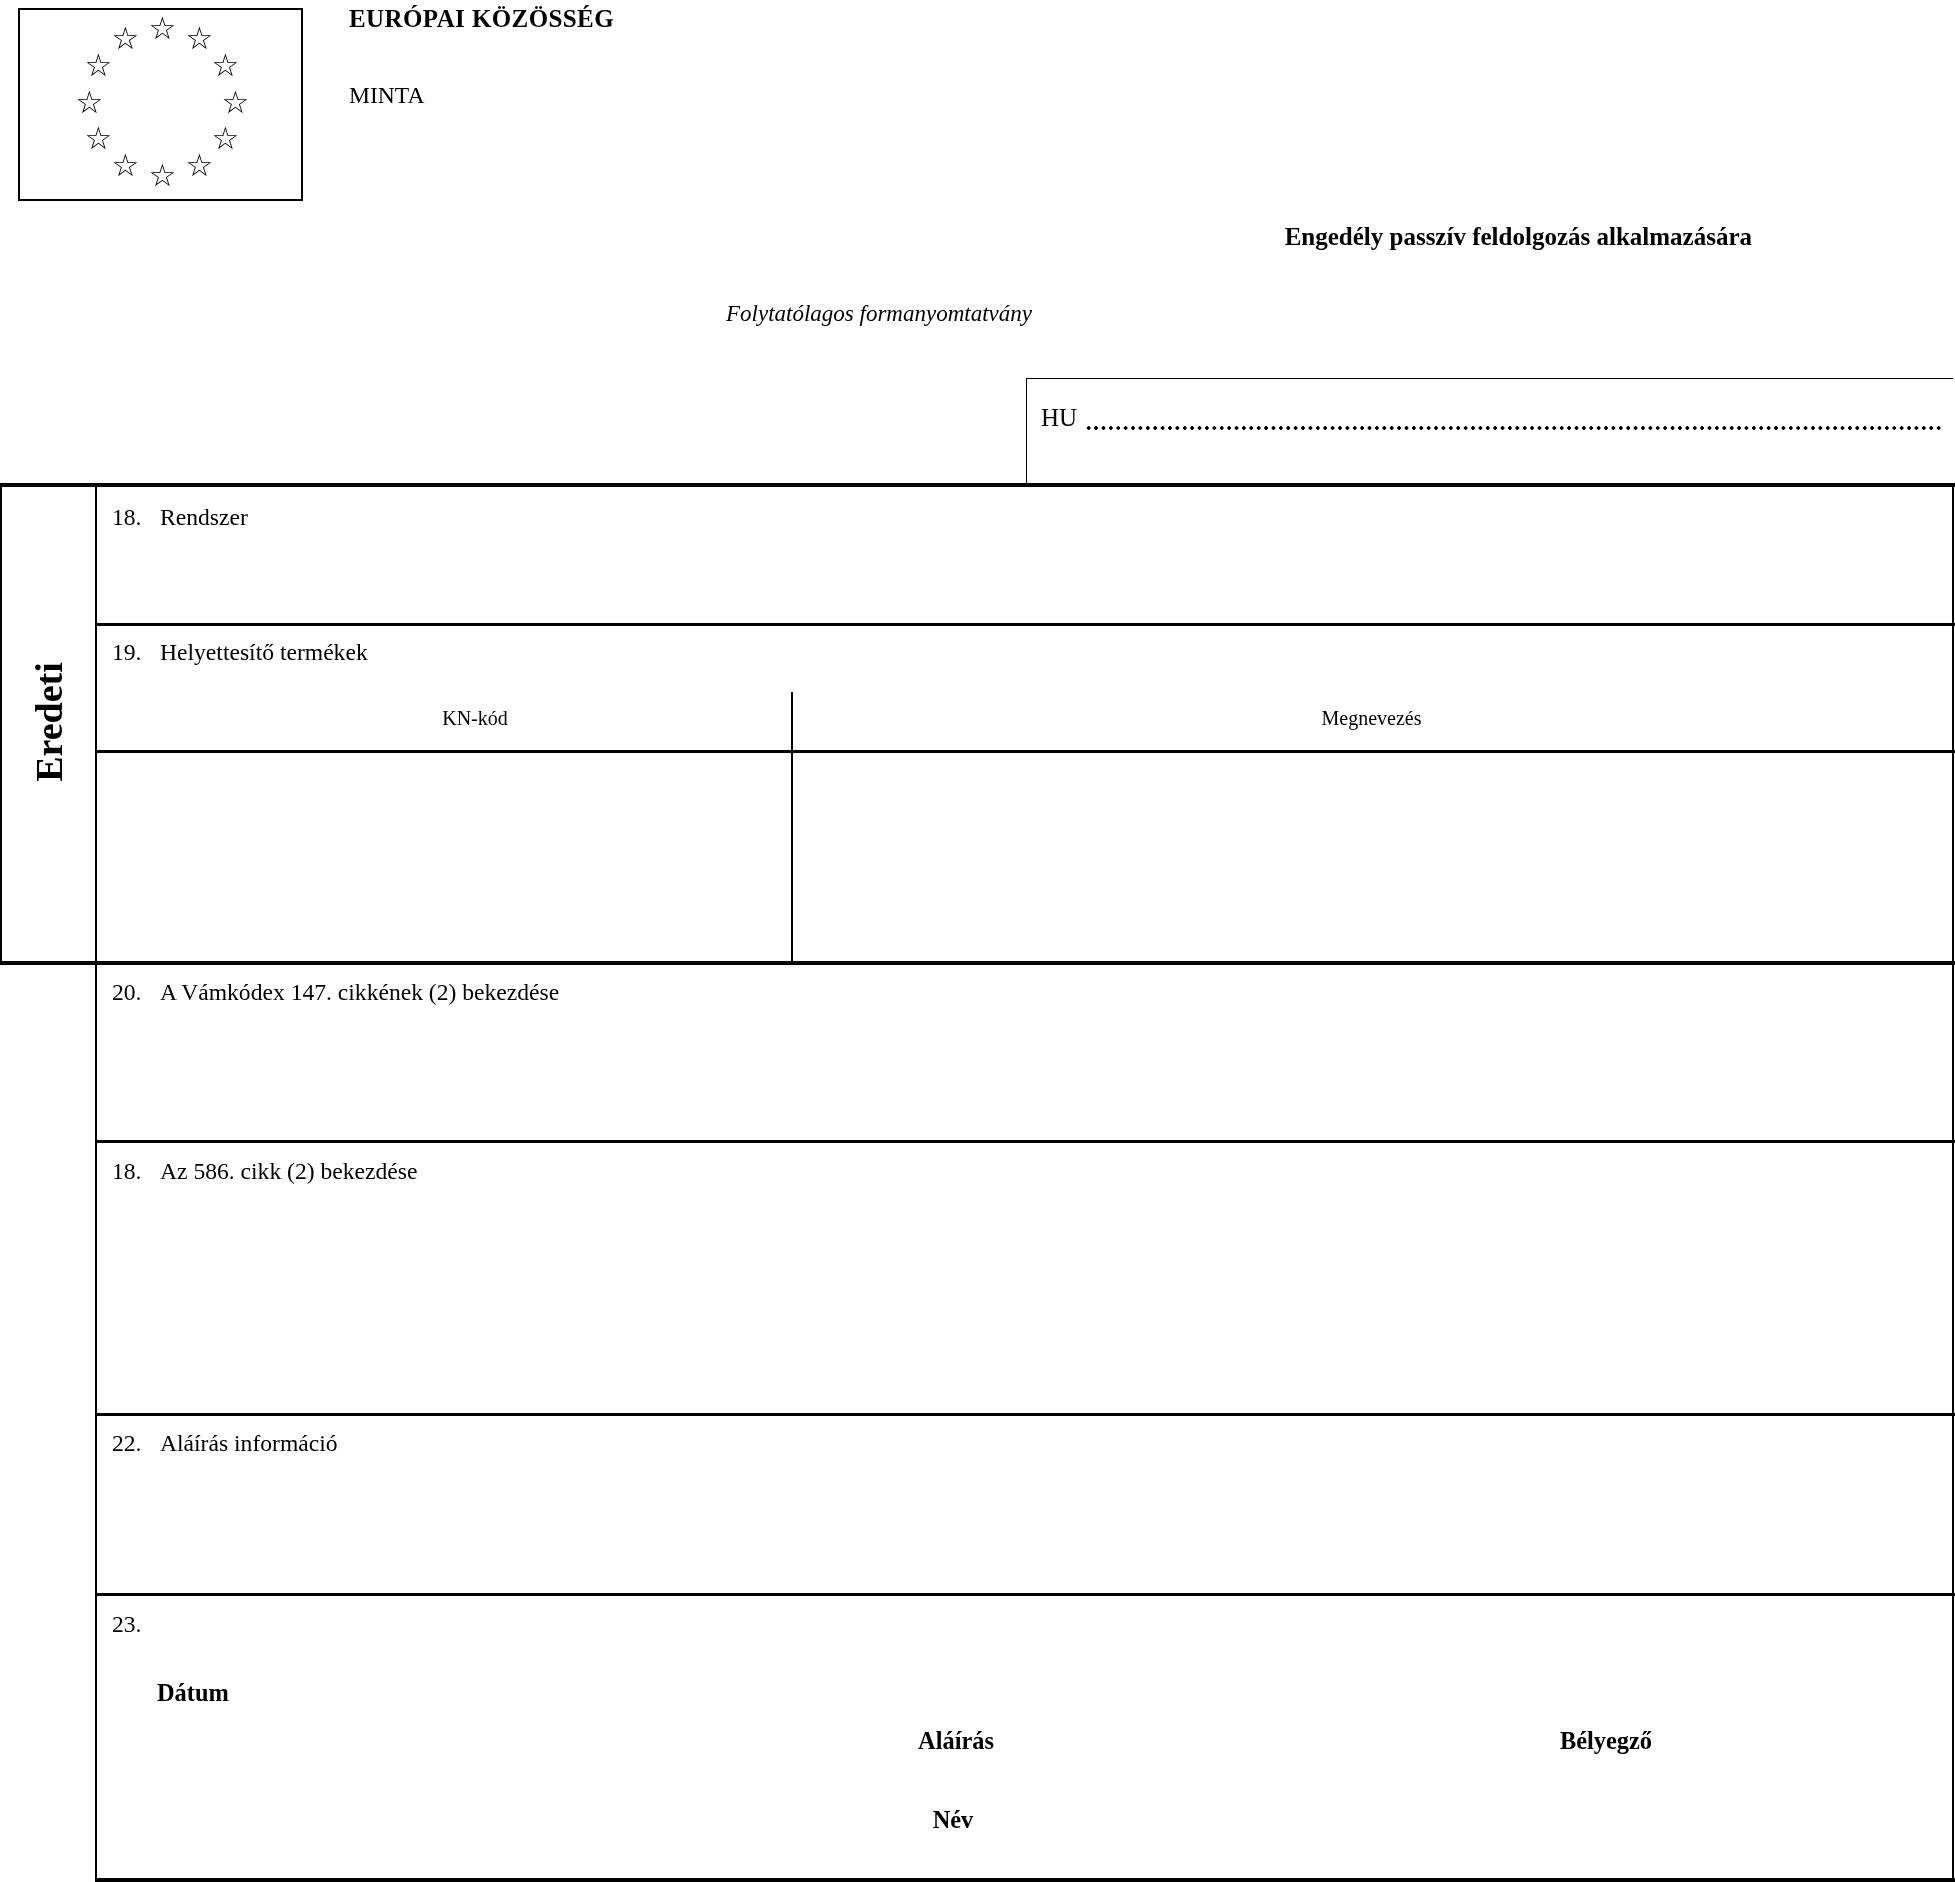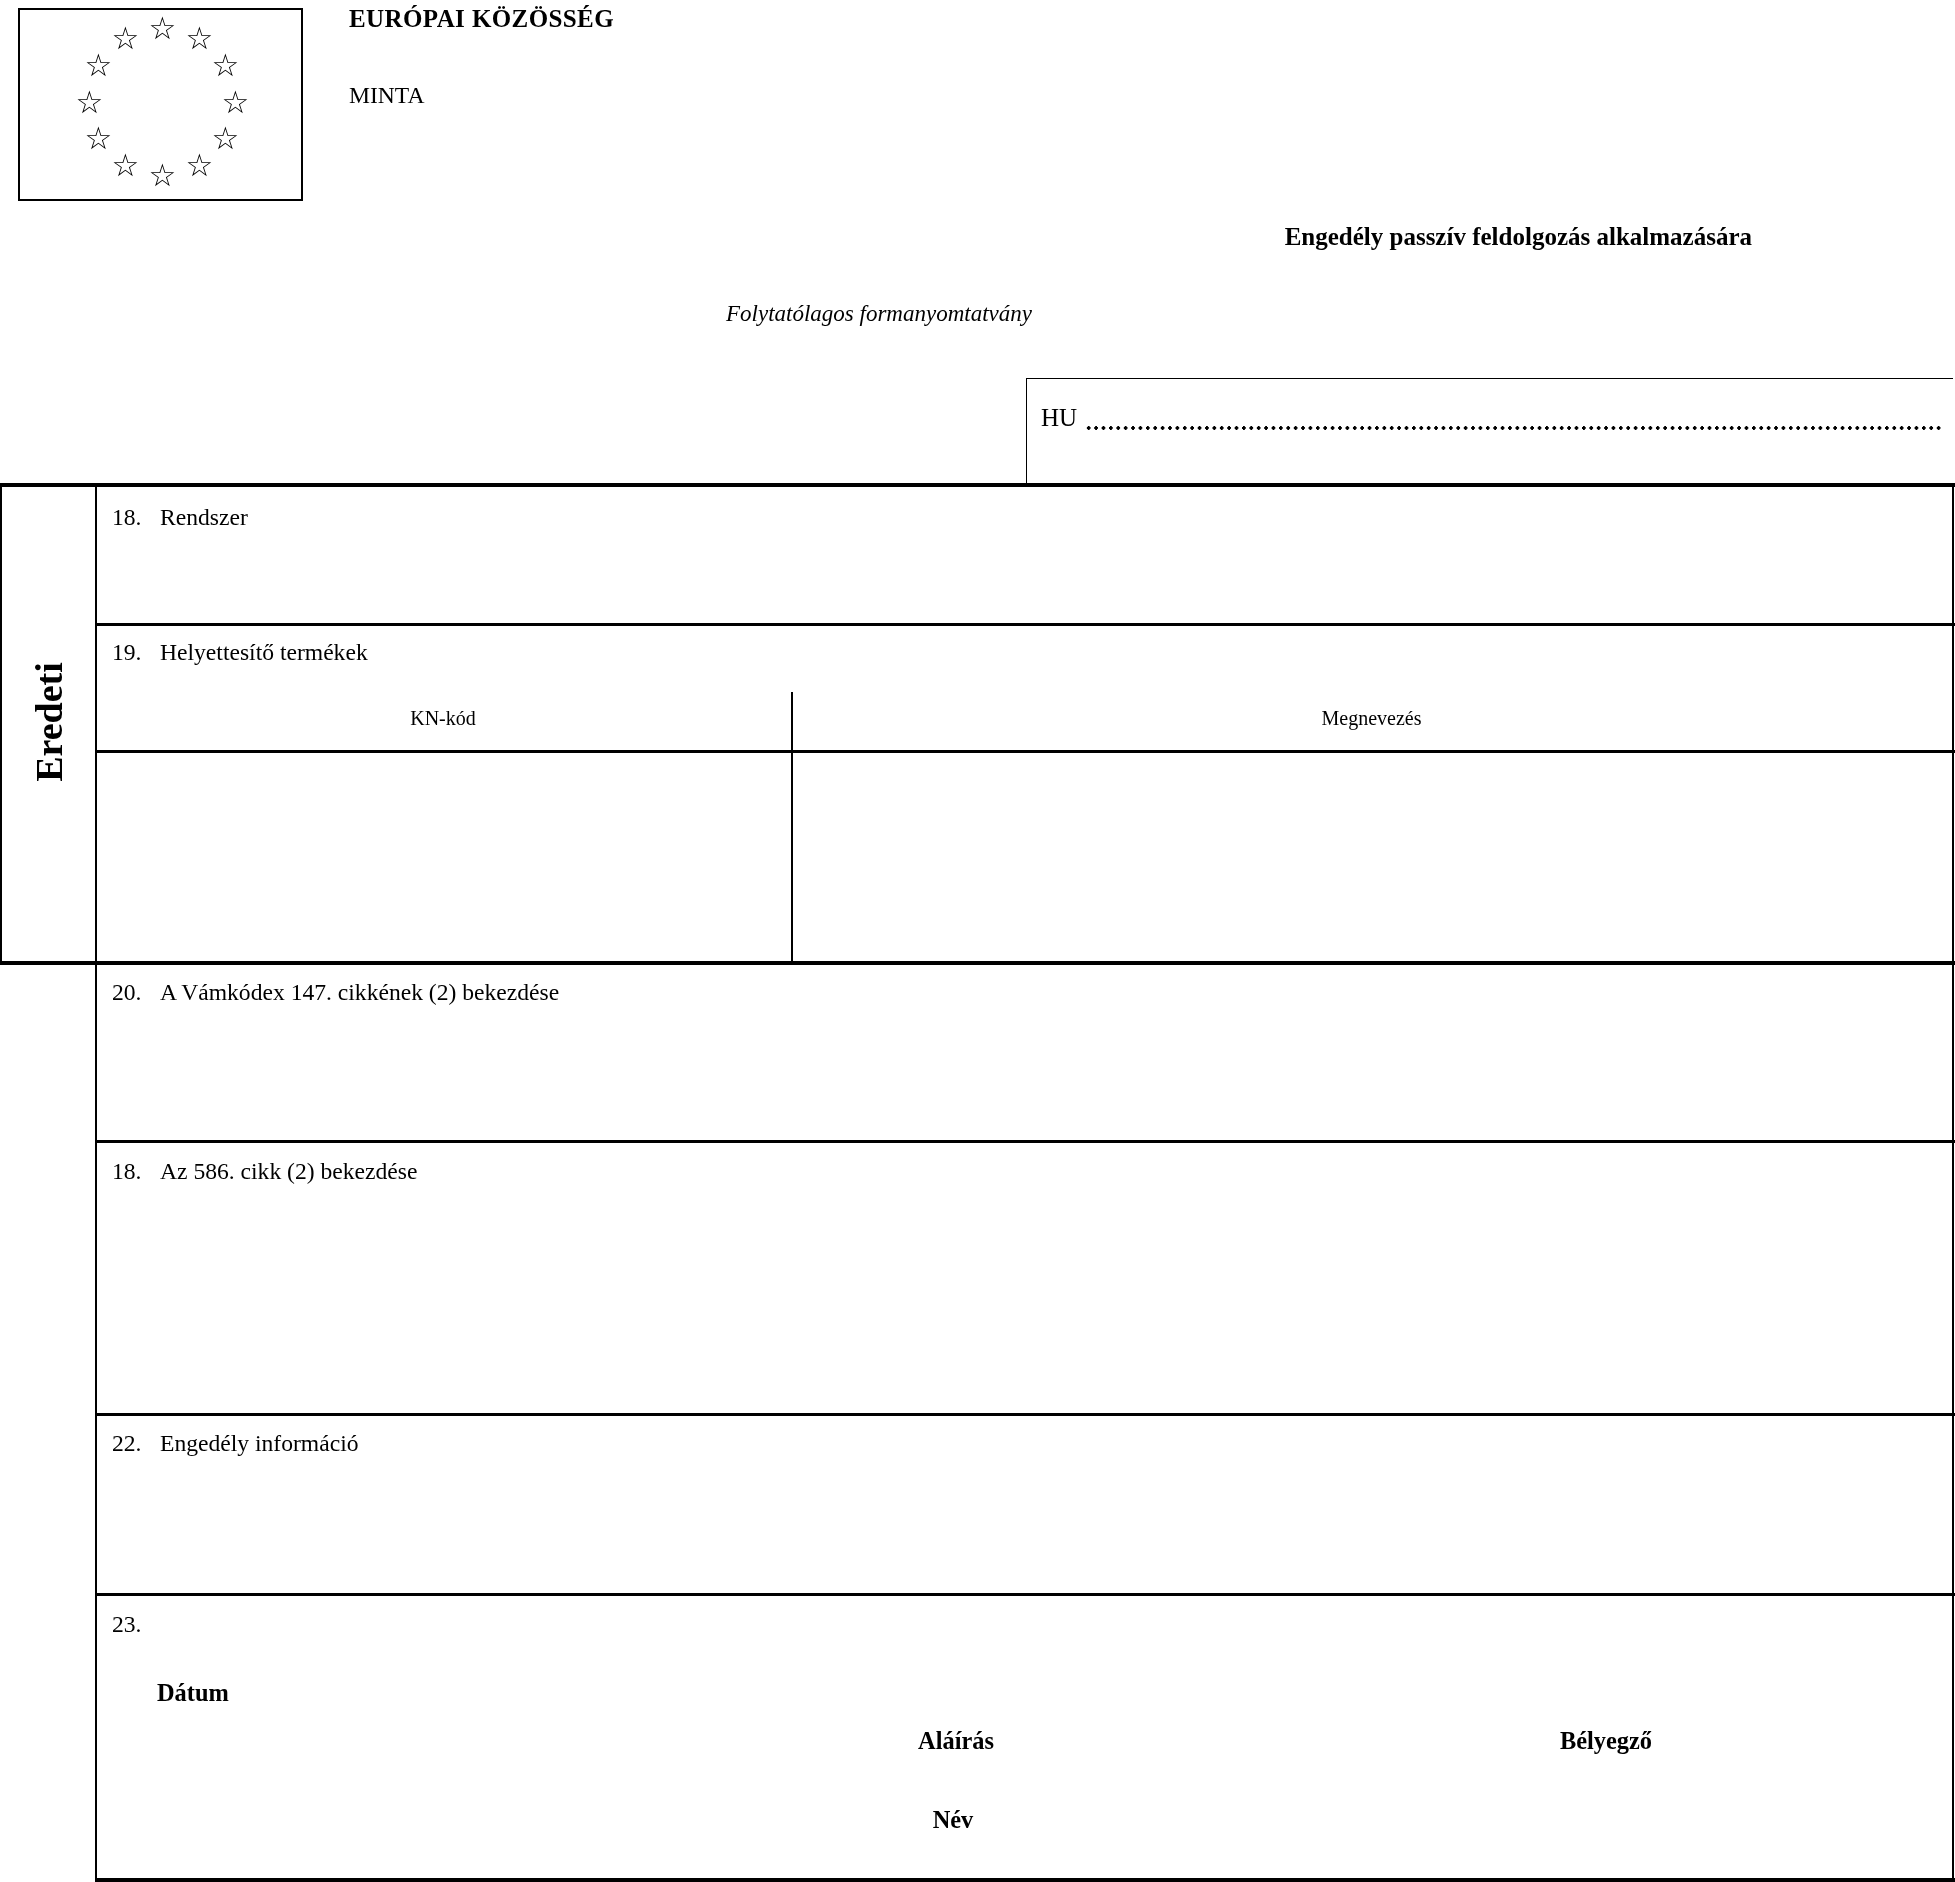--- a/index.html
+++ b/index.html
@@ -75,36 +75,36 @@
 
   <div class="box-label" style="left:112px;top:504px;">
     <span class="num">18.</span>
     <span>Rendszer</span>
   </div>
 
   <div class="box-label" style="left:112px;top:639px;">
     <span class="num">19.</span>
     <span>Helyettesítő termékek</span>
   </div>
-  <div class="colhead" style="left:95px;top:707px;width:696px;">KN-kód</div>
+  <div class="colhead" style="left:95px;top:707px;width:696px;padding-left:32px;">KN-kód</div>
   <div class="colhead" style="left:791px;top:707px;width:1161px;">Megnevezés</div>
 
   <div class="box-label" style="left:112px;top:979px;">
     <span class="num">20.</span>
     <span>A Vámkódex 147. cikkének (2) bekezdése</span>
   </div>
 
   <div class="box-label" style="left:112px;top:1158px;">
     <span class="num">18.</span>
     <span>Az 586. cikk (2) bekezdése</span>
   </div>
 
   <div class="box-label" style="left:112px;top:1430px;">
     <span class="num">22.</span>
-    <span>Engedély információ</span>
+    <span>Aláírás információ</span>
   </div>
 
   <div class="box-label" style="left:112px;top:1611px;">
     <span class="num">23.</span>
   </div>
   <div class="sig" style="left:157px;top:1680px;">Dátum</div>
   <div class="sig ctr" style="left:956px;top:1680px;">Aláírás</div>
   <div class="sig ctr" style="left:1606px;top:1680px;">Bélyegző</div>
   <div class="sig ctr" style="left:953px;top:1759px;">Név</div>
 

